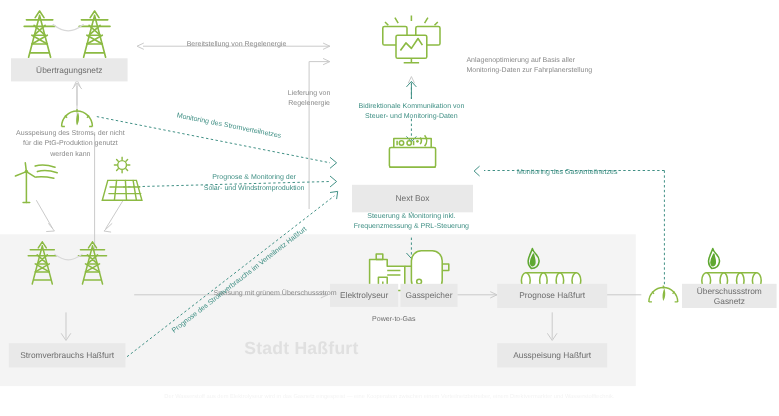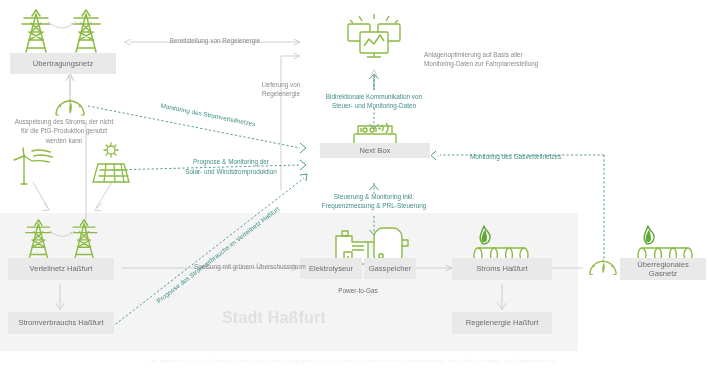--- a/index.html
+++ b/index.html
@@ -327,50 +327,47 @@
       <ellipse cx="24" cy="31" rx="3.4" ry="7"></ellipse>
       <ellipse cx="39" cy="31" rx="3.4" ry="7"></ellipse>
     </g>
   </svg>
 
   <div class="box" style="left:10px;top:53px;width:106px;height:21px">
     <span>Übertragungsnetz</span>
   </div>
 
 
-  <div class="box" style="left:320px;top:143px;width:110px;height:15px">
+  <div class="box" style="left:320px;top:168px;width:110px;height:25px">
     <span>Next Box</span>
   </div>
 
-  <div class="box" style="left:8px;top:258px;width:106px;height:22px">
-    <span>Verteilnetz Haßfurt</span>
-  </div>
 
   <div class="box" style="left:8px;top:312px;width:106px;height:22px">
     <span>Stromverbrauchs Haßfurt</span>
   </div>
 
   <div class="box" style="left:300px;top:258px;width:62px;height:21px">
     <span>Elektrolyseur</span>
   </div>
 
   <div class="box" style="left:364px;top:258px;width:52px;height:21px">
     <span>Gasspeicher</span>
   </div>
 
   <div class="box" style="left:452px;top:258px;width:100px;height:22px">
-    <span>Stroms Haßfurt</span>
+    <span>Prognose Haßfurt</span>
   </div>
 
   <div class="box" style="left:452px;top:312px;width:100px;height:22px">
-    <span>Regelenergie Haßfurt</span>
+    <span>Ausspeisung Haßfurt</span>
   </div>
 
   <div class="box" style="left:620px;top:258px;width:86px;height:22px">
-    <span>Überregionales Gasnetz</span>
+    <span>Überschussstrom Gasnetz</span>
   </div>
 
   <div class="lbl" style="left:150px;top:36px;width:130px">Bereitstellung von Regelenergie</div>
 
   <div class="lbl" style="left:240px;top:80px;width:82px">Lieferung von
 Regelenergie</div>
 
   <div class="lbl left" style="left:424px;top:50px;width:160px">Anlagenoptimierung auf Basis aller
 Monitoring-Daten zur Fahrplanerstellung</div>
 

